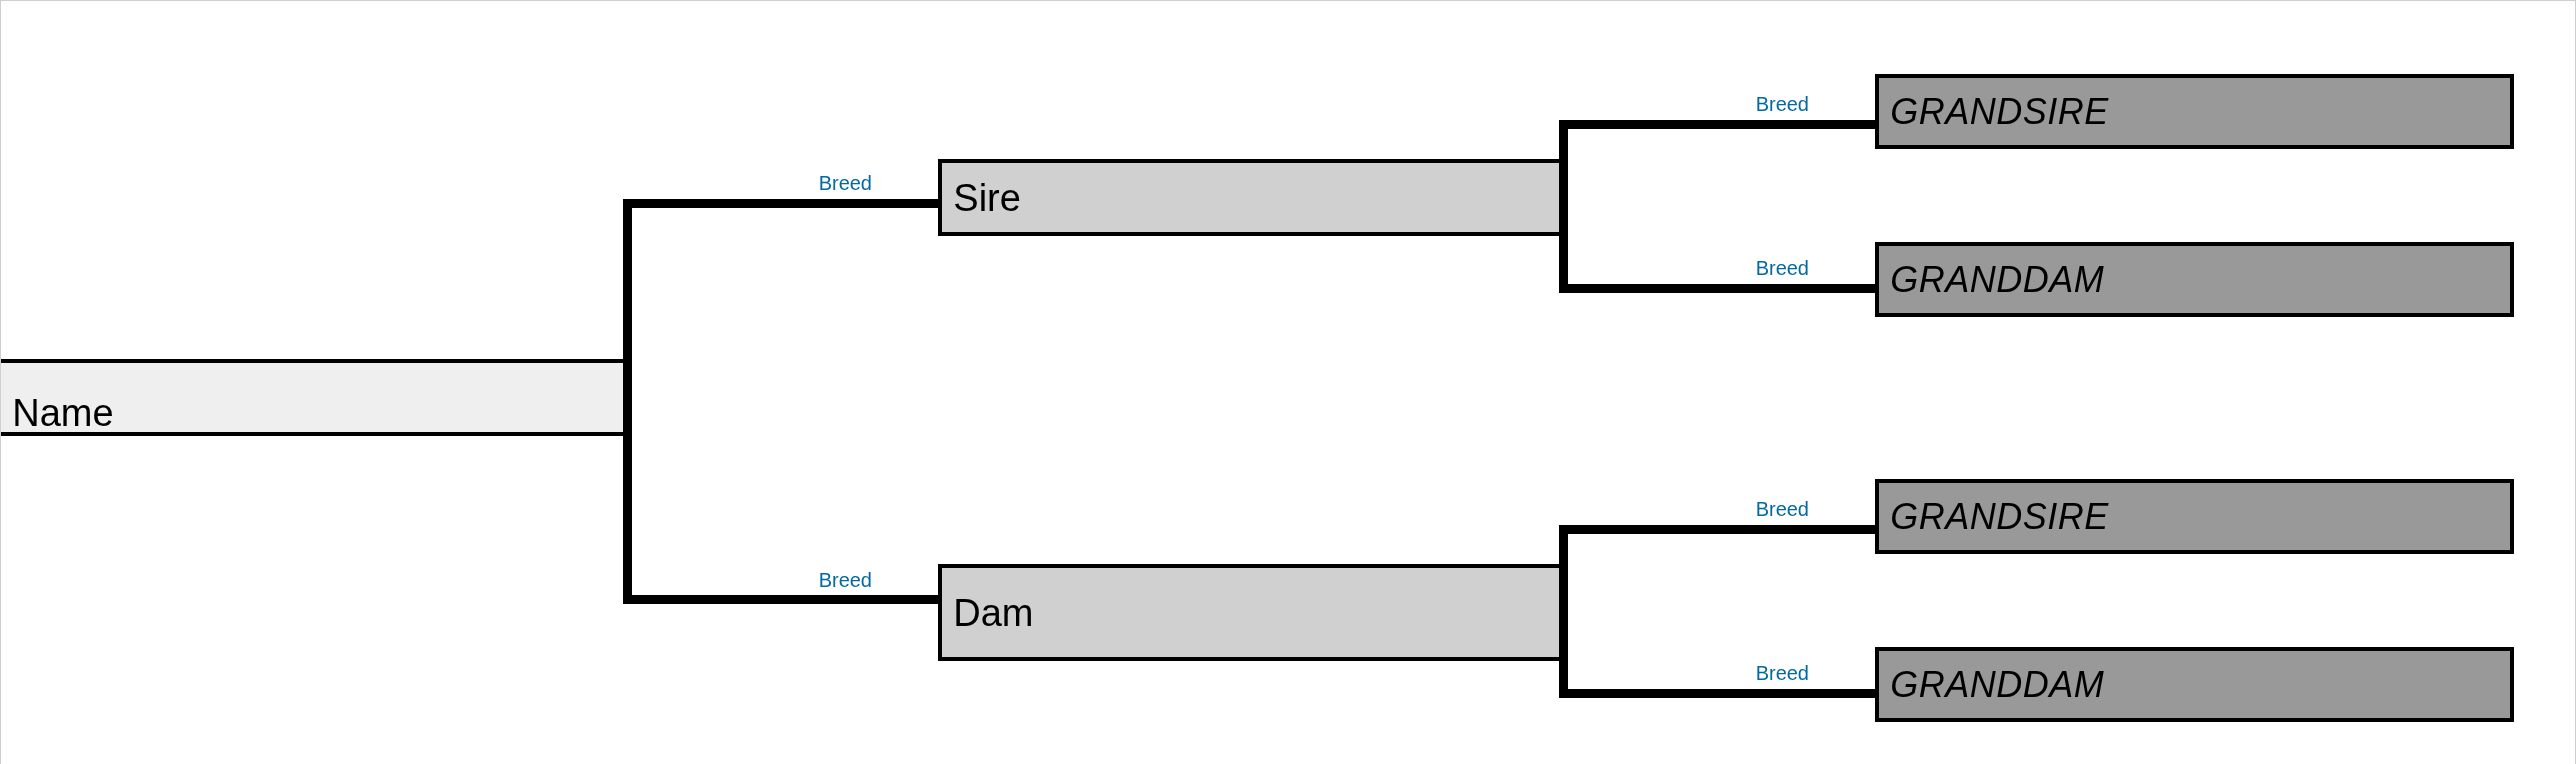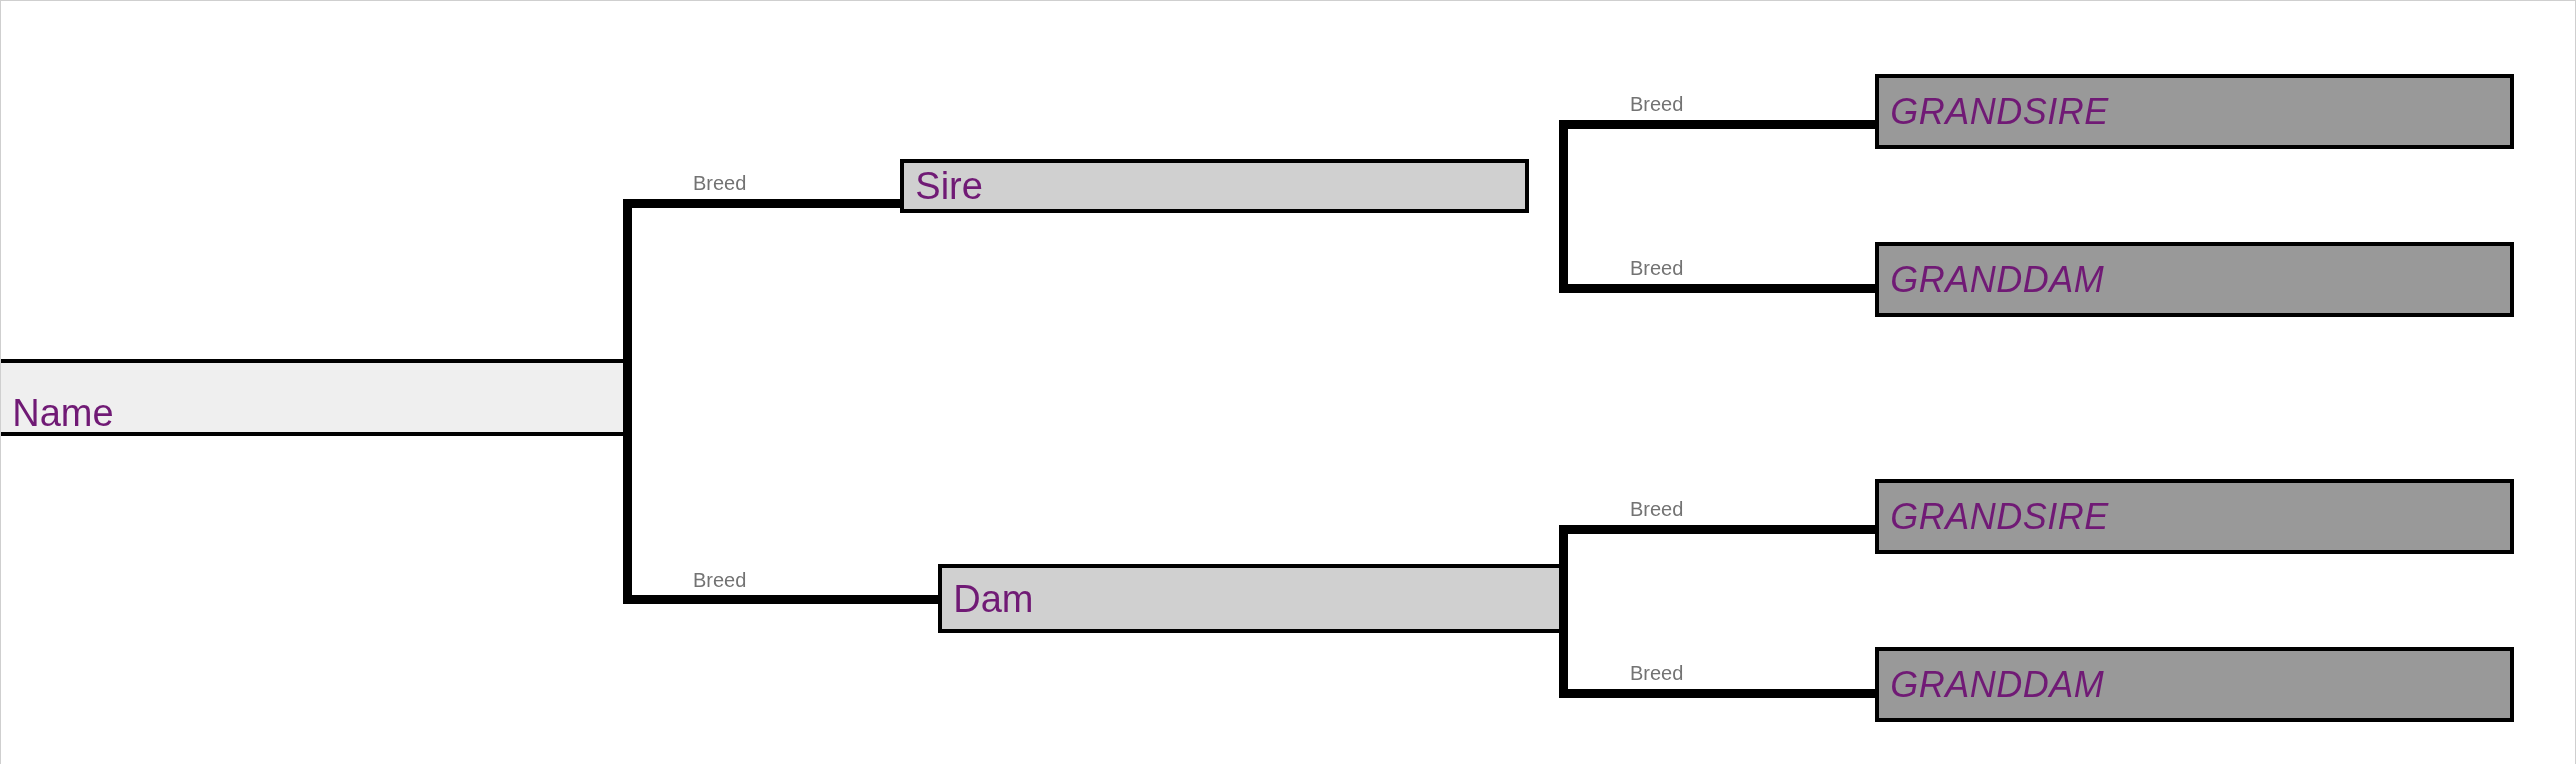--- a/index.html
+++ b/index.html
@@ -40,21 +40,21 @@
     box-sizing: border-box;
     border: 4.7px solid #000000;
     display: flex;
     align-items: center;
     overflow: hidden;
     white-space: nowrap;
   }
   .node-label {
     display: block;
     padding-left: 11.3px;
-    color: #701a75;
+    color: #000000;
     line-height: 1;
   }
 
   
   .node.gen-root {
     background: #efefef;
     border-left: none;
     align-items: flex-end;
   }
   .node.gen-root .node-label {
@@ -81,22 +81,22 @@
     font-size: 36px;
     font-style: italic;
     font-weight: 400;
     letter-spacing: 0.5px;
   }
 
   
   .breed-label {
     position: absolute;
     font-size: 20px;
-    color: #737373;
-    text-align: left;
+    color: #0369a1;
+    text-align: right;
     line-height: 1;
     white-space: nowrap;
   }
 </style>
 </head>
 <body>
 
 <div id="pedigree-canvas">
 
   <div class="node gen-root" style="left:0px; top:358px; width:626px; height:77px;">
@@ -106,21 +106,21 @@
   <div class="line-v" style="left:622px; top:198px; height:405px;"></div>
 
   <div class="line-h" style="left:622px; top:198px; width:320px;"></div>
 
   <div class="line-h" style="left:622px; top:594px; width:320px;"></div>
 
   <div class="breed-label" style="left:692px; top:172px; width:179px;">Breed</div>
 
   <div class="breed-label" style="left:692px; top:569px; width:179px;">Breed</div>
 
-  <div class="node gen-parent" style="left:899px; top:158px; width:629px; height:54px;">
+  <div class="node gen-parent" style="left:937px; top:158px; width:629px; height:77px;">
     <span class="node-label">Sire</span>
   </div>
 
   <div class="line-v" style="left:1558px; top:119px; height:172px;"></div>
 
   <div class="line-h" style="left:1558px; top:119px; width:325px;"></div>
 
   <div class="line-h" style="left:1558px; top:283px; width:325px;"></div>
 
   <div class="breed-label" style="left:1629px; top:93px; width:179px;">Breed</div>
@@ -128,21 +128,21 @@
   <div class="breed-label" style="left:1629px; top:257px; width:179px;">Breed</div>
 
   <div class="node gen-grand" style="left:1874px; top:73px; width:639px; height:75px;">
     <span class="node-label">GRANDSIRE</span>
   </div>
 
   <div class="node gen-grand" style="left:1874px; top:241px; width:639px; height:75px;">
     <span class="node-label">GRANDDAM</span>
   </div>
 
-  <div class="node gen-parent" style="left:937px; top:563px; width:629px; height:69px;">
+  <div class="node gen-parent" style="left:937px; top:563px; width:629px; height:97px;">
     <span class="node-label">Dam</span>
   </div>
 
   <div class="line-v" style="left:1558px; top:524px; height:172px;"></div>
 
   <div class="line-h" style="left:1558px; top:524px; width:325px;"></div>
 
   <div class="line-h" style="left:1558px; top:688px; width:325px;"></div>
 
   <div class="breed-label" style="left:1629px; top:498px; width:179px;">Breed</div>

